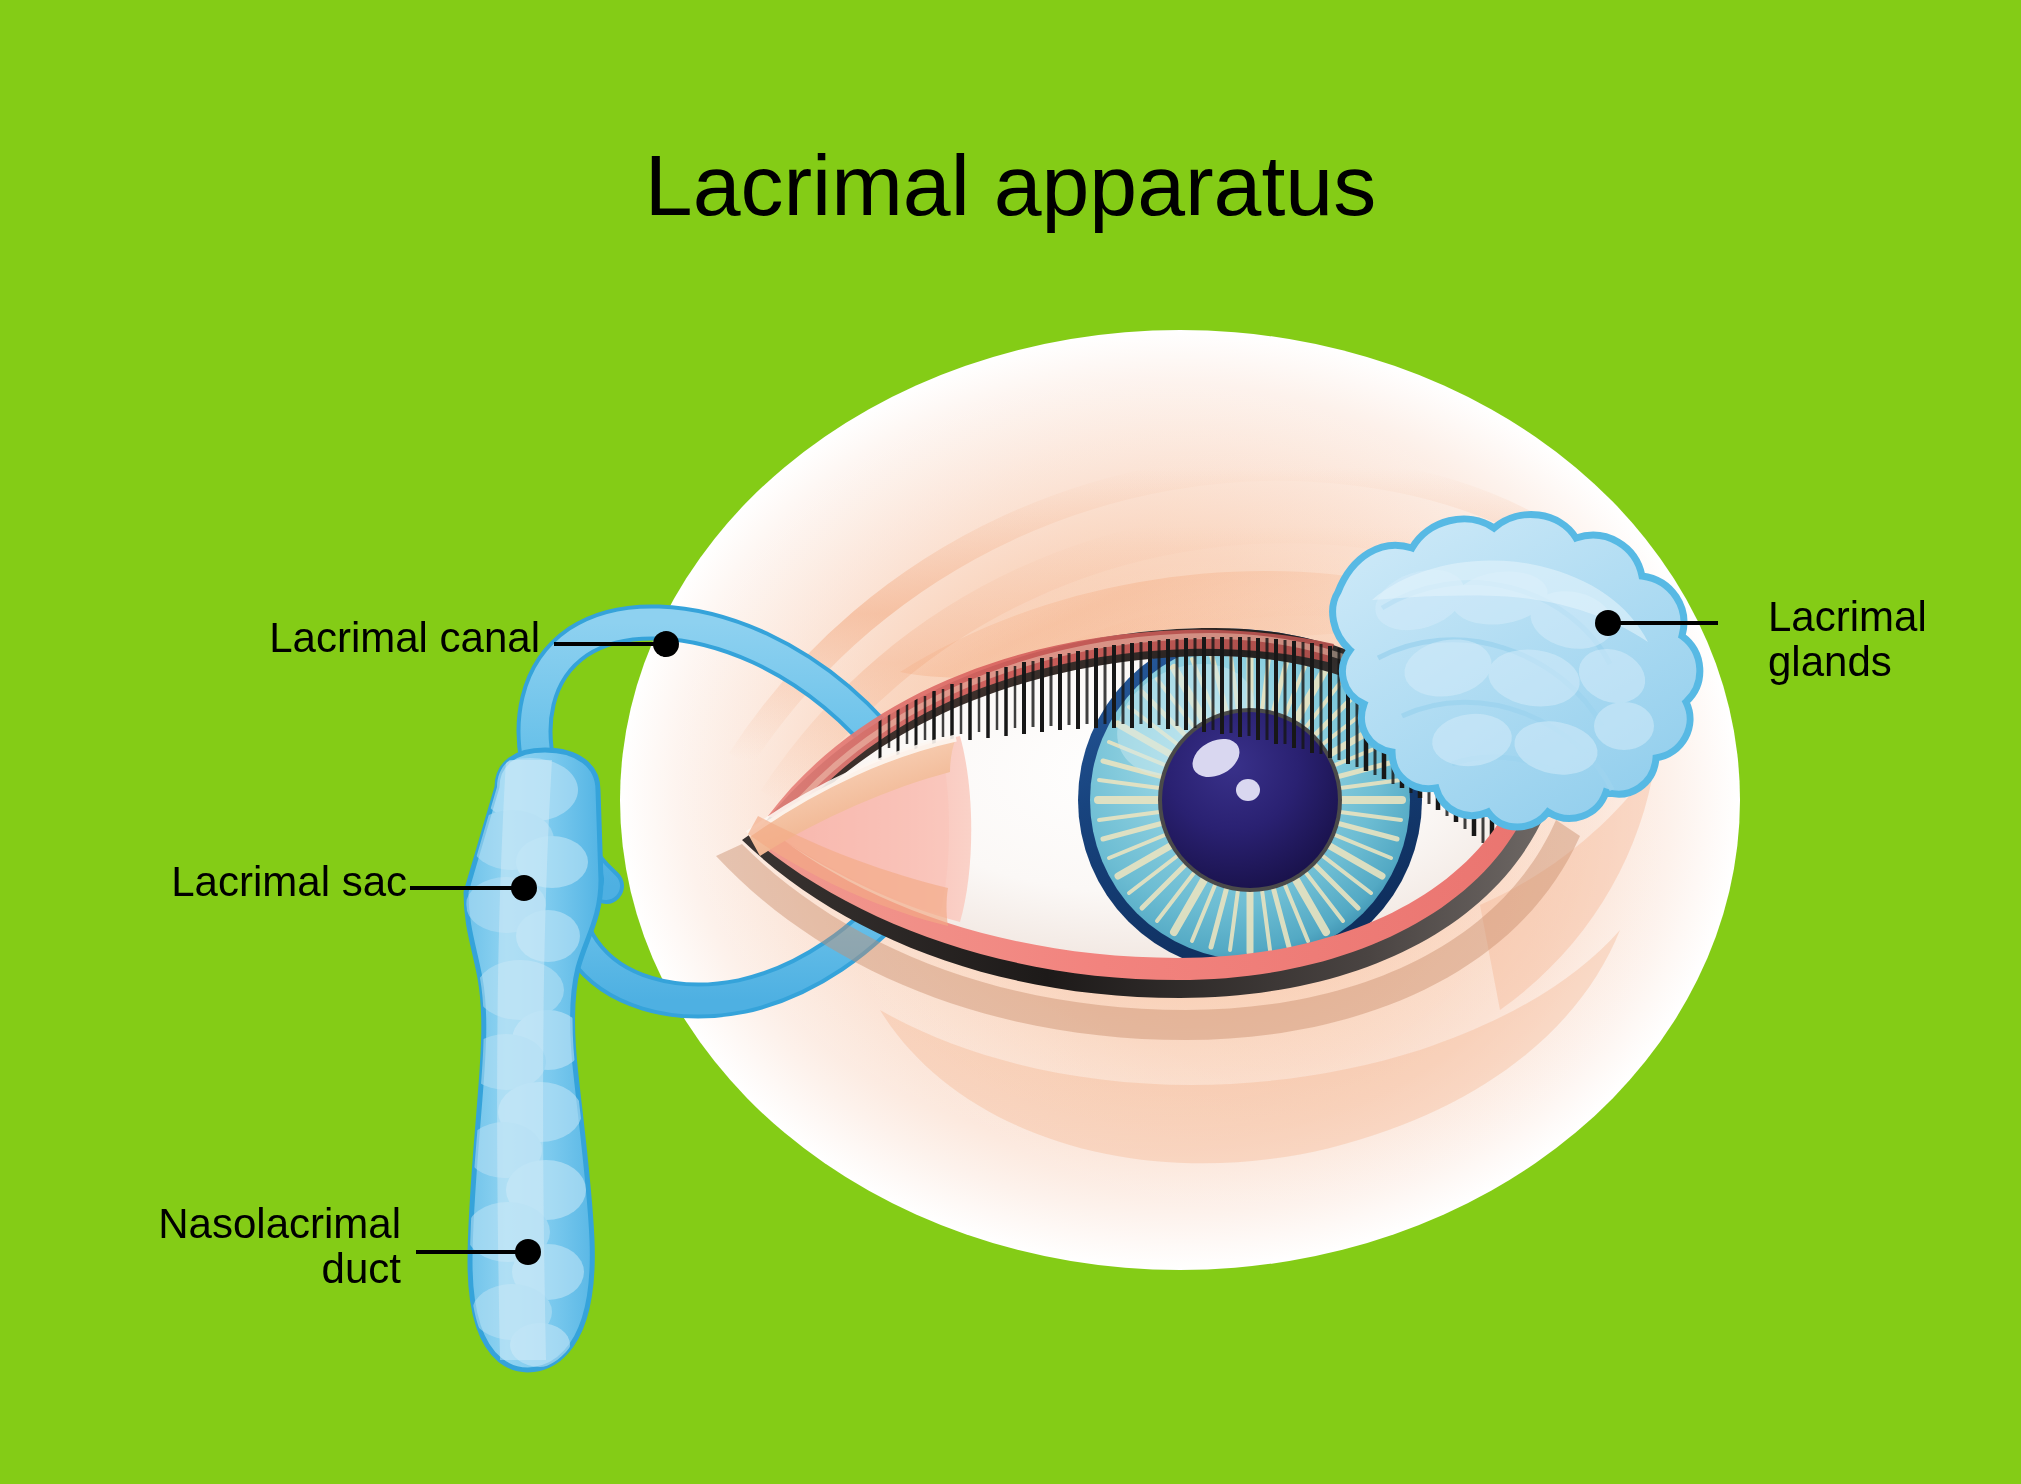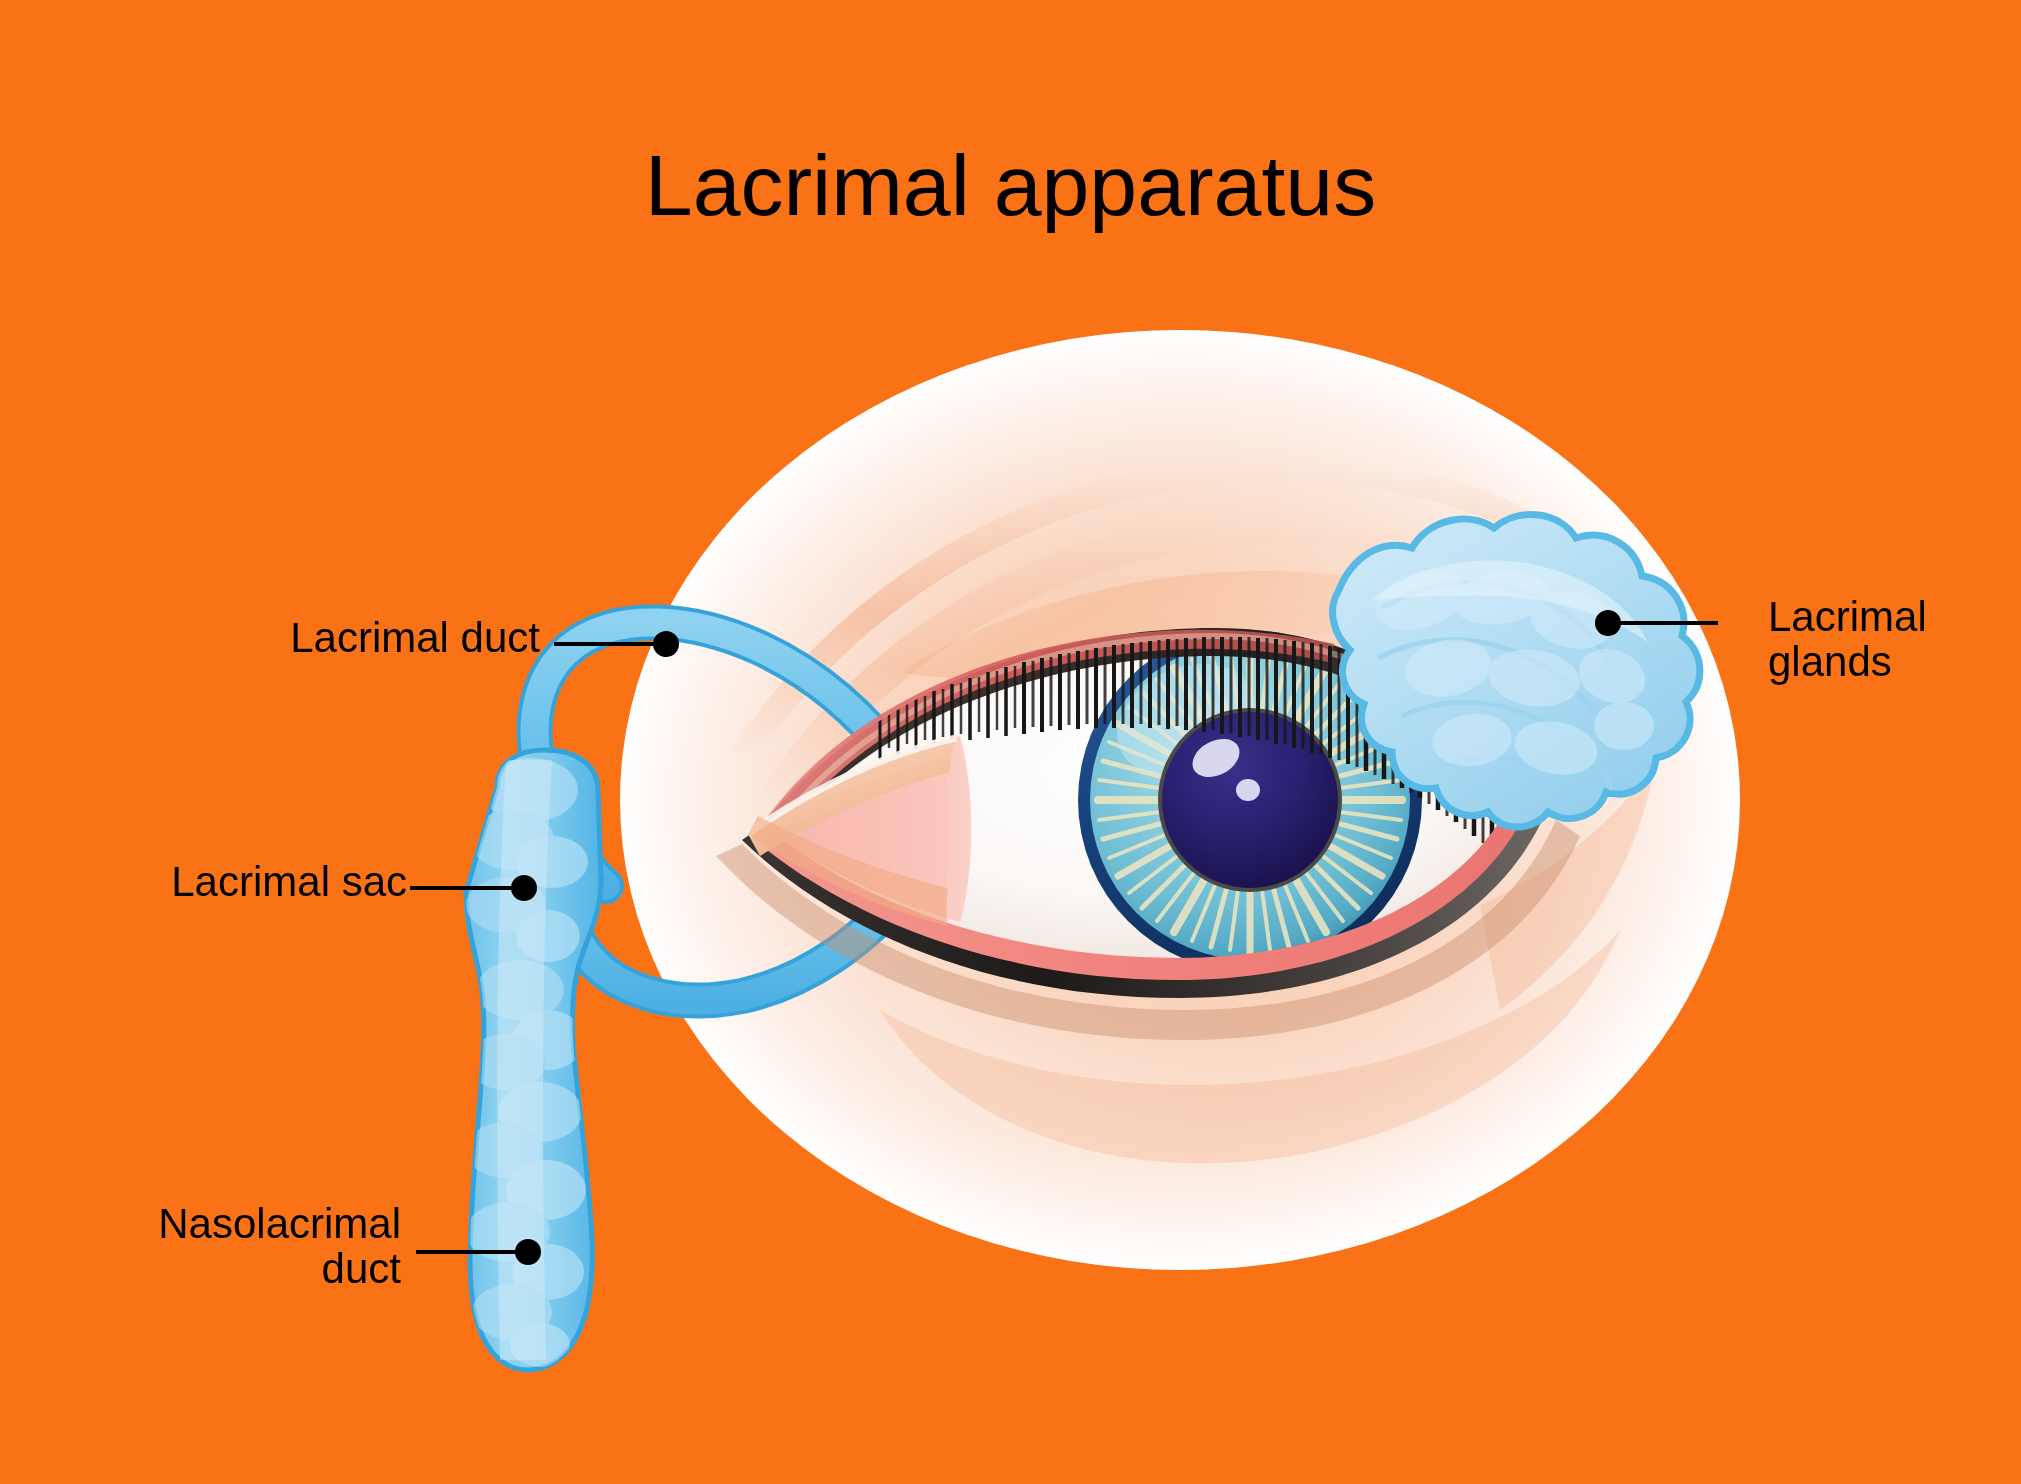--- a/index.html
+++ b/index.html
@@ -10,21 +10,21 @@
   body {
     width: 2021px;
     height: 1484px;
     overflow: hidden;
     font-family: "Liberation Sans", sans-serif;
   }
   #stage {
     position: relative;
     width: 2021px;
     height: 1484px;
-    background: #f97316;
+    background: #84cc16;
   }
   #figure {
     position: absolute;
     inset: 0;
     width: 2021px;
     height: 1484px;
     display: block;
   }
   .diagram-title {
     position: absolute;
@@ -555,21 +555,21 @@
     <g fill="#000000">
       <circle cx="666" cy="644" r="13"></circle>
       <circle cx="524" cy="888" r="13"></circle>
       <circle cx="528" cy="1252" r="13"></circle>
       <circle cx="1608" cy="623" r="13"></circle>
     </g>
   </svg>
 
   <div class="diagram-title">Lacrimal apparatus</div>
 
-  <div class="callout right-align" style="left: 160px; top: 616px; width: 380px;">Lacrimal duct</div>
+  <div class="callout right-align" style="left: 160px; top: 616px; width: 380px;">Lacrimal canal</div>
 
   <div class="callout right-align" style="left: 72px; top: 860px; width: 335px; text-align: right;">Lacrimal sac</div>
 
   <div class="callout center-align" style="left: 36px; top: 1202px; width: 365px;">Nasolacrimal
 duct</div>
 
   <div class="callout left-align" style="left: 1732px; top: 595px; width: 280px;">Lacrimal
 glands</div>
 
 </div>

